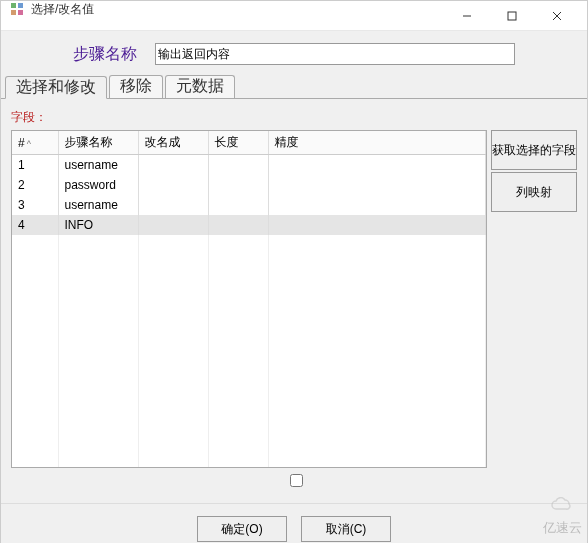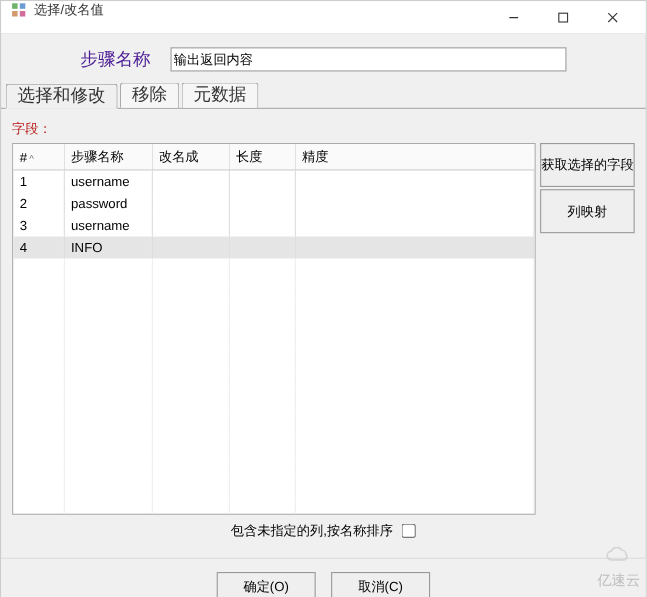--- a/index.html
+++ b/index.html
@@ -361,21 +361,20 @@
               </tr>
             </tbody>
         </table>
       </div>
       <div class="side-buttons">
         <button class="side-btn">获取选择的字段</button>
         <button class="side-btn">列映射</button>
       </div>
     </div>
     <div class="checkbox-row">
-      <span>包含未指定的列,按名称排序</span>
       <input type="checkbox" style="">
     </div>
   </div>
 
   <div class="dialog-buttons">
     <button class="dlg-btn">确定(O)</button>
     <button class="dlg-btn">取消(C)</button>
   </div>
 </div>
 

